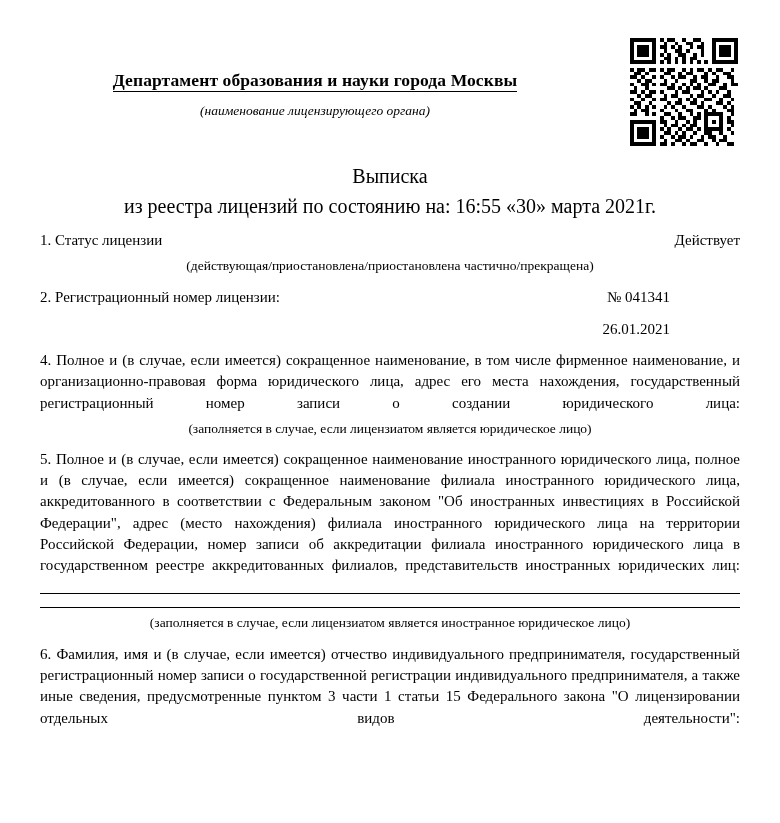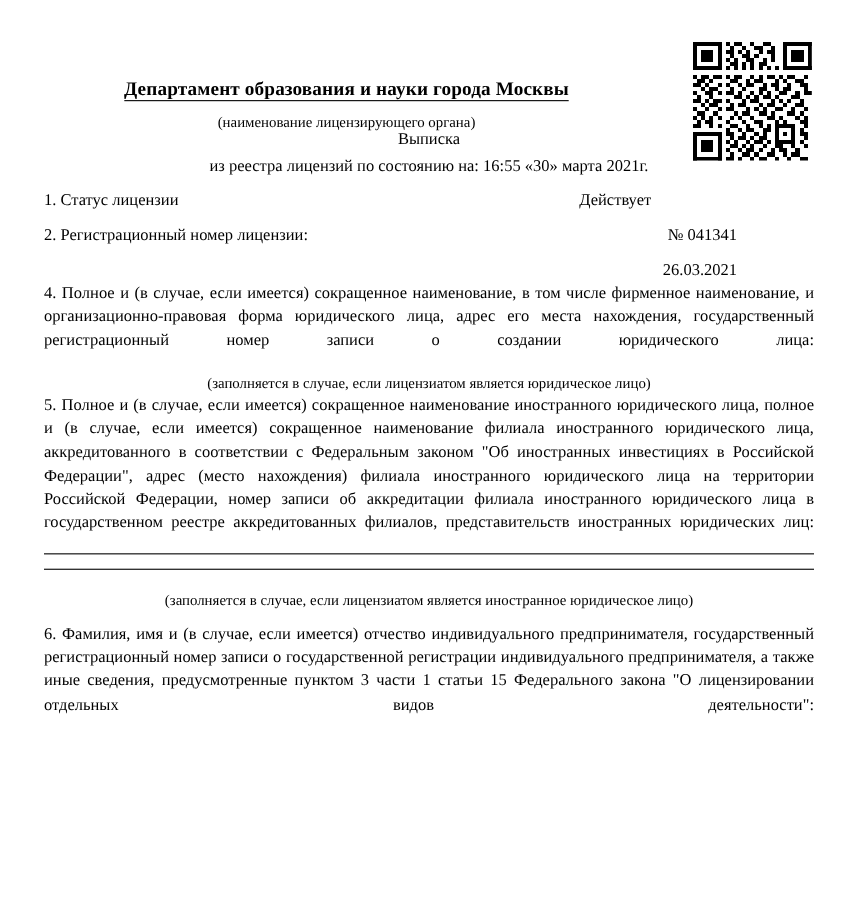--- a/index.html
+++ b/index.html
@@ -44,43 +44,45 @@
   .org-title span {
     border-bottom: 1px solid #000;
     padding-bottom: 1px;
   }
   .org-sub {
     text-align: center;
     font-size: 13.5px;
     padding-right: 160px;
     padding-left: 10px;
     margin-top: 12px;
+    font-style: italic;
   }
 
   .doc-head {
     text-align: center;
-    font-size: 15px;
+    font-size: 20px;
+    margin-top: 46px;
   }
   .doc-head .line2 {
     margin-top: 7px;
     text-align: center;
   }
 
   .row {
     display: flex;
     align-items: flex-end;
     font-size: 15px;
     margin-top: 14px;
   }
   .row .label { white-space: nowrap; }
   .row .spacer { flex: 1 1 auto; }
   .row .value {
     white-space: nowrap;
   }
-  .status-row .value { margin-right: 148px; }
+  .status-row .value { }
   .note-center {
     text-align: center;
     font-size: 13.5px;
     margin-top: 9px;
   }
 
   .kv-row {
     display: flex;
     font-size: 15px;
     margin-top: 15px;
@@ -88,21 +90,21 @@
   .kv-row .label { flex: 0 0 auto; }
   .kv-row .val {
     flex: 1 1 auto;
     text-align: right;
     padding-right: 70px;
   }
 
   .para {
     font-size: 15px;
     text-align: justify;
-    margin-top: 2px;
+    margin-top: 12px;
     line-height: 1.42;
     text-justify: inter-word;
   }
   .para.tight { margin-top: 13px; }
 
   .block-center {
     font-size: 15px;
     text-align: justify;
     text-align-last: center;
     line-height: 1.45;
@@ -113,21 +115,21 @@
     border: 0;
     border-top: 1px solid #000;
     margin: 13px 0 0 0;
     height: 0;
   }
   .rule.wide { margin-top: 16px; }
 
   .caption {
     text-align: center;
     font-size: 13.5px;
-    margin-top: 20px;
+    margin-top: 7px;
   }
 
   .justify-spread {
     text-align: justify;
     text-align-last: justify;
   }
 </style>
 </head>
 <body>
 
@@ -377,28 +379,29 @@
   <div class="doc-head">
     <div>Выписка</div>
     <div class="line2">из реестра лицензий по состоянию на: 16:55 «30» марта 2021г.</div>
   </div>
 
   <div class="row status-row">
     <span class="label">1. Статус лицензии</span>
     <span class="spacer"></span>
     <span class="value">Действует</span>
   </div>
+  <div class="note-center">(действующая/приостановлена/приостановлена частично/прекращена)</div>
 
   <div class="kv-row">
     <span class="label">2. Регистрационный номер лицензии:</span>
     <span class="val">№  041341</span>
   </div>
 
   <div class="kv-row">
-    <span class="val">26.03.2021</span>
+    <span class="val">26.01.2021</span>
   </div>
 
   <div class="para justify-spread">4.  Полное  и  (в случае,  если  имеется)  сокращенное  наименование,  в  том  числе  фирменное наименование, и организационно-правовая форма юридического лица, адрес его места нахождения, государственный регистрационный номер записи о создании юридического лица:</div>
   <div class="caption">(заполняется в случае, если лицензиатом является юридическое лицо)</div>
 
   <div class="para justify-spread">5.  Полное и (в случае, если имеется) сокращенное наименование иностранного юридического лица, полное и (в случае, если имеется) сокращенное наименование филиала иностранного юридического лица, аккредитованного в соответствии с Федеральным законом "Об иностранных инвестициях в Российской Федерации", адрес (место нахождения) филиала иностранного юридического лица на территории Российской Федерации, номер записи об аккредитации филиала иностранного юридического лица в государственном реестре аккредитованных филиалов, представительств иностранных юридических лиц:</div>
   <hr class="rule wide">
   <hr class="rule">
   <div class="caption">(заполняется в случае, если лицензиатом является иностранное юридическое лицо)</div>
 

